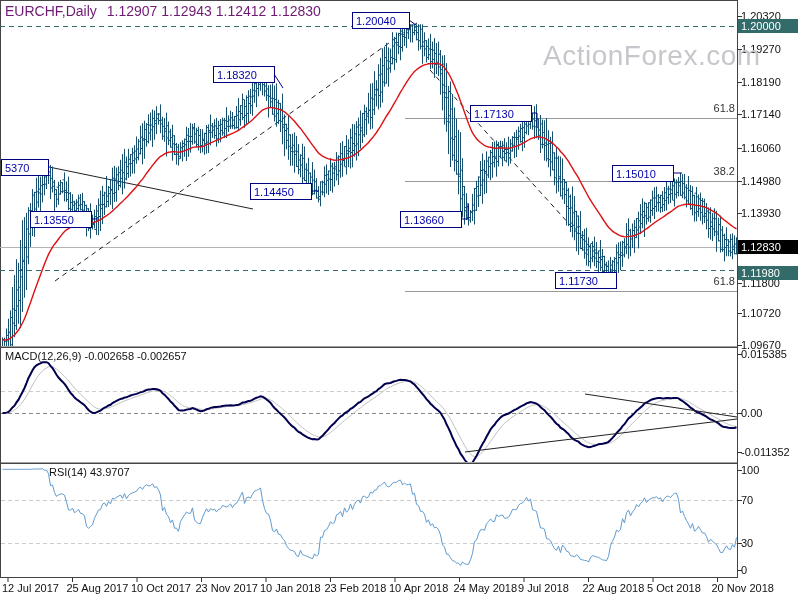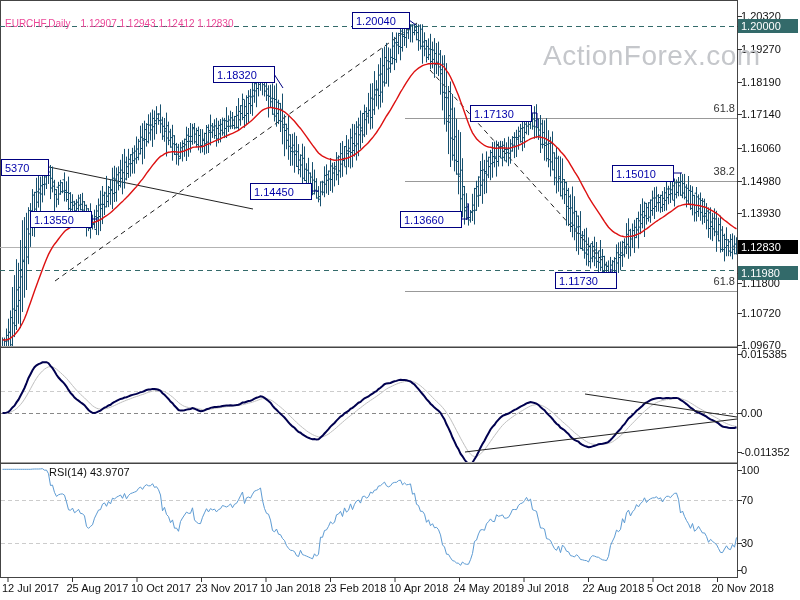--- a/index.html
+++ b/index.html
@@ -1,19 +1,19 @@
 <!DOCTYPE html>
 <html><head>
 <meta charset="utf-8">
 <style>
   html,body{margin:0;padding:0;background:#fff;}
   .stage{position:relative;width:800px;height:600px;background:#fff;overflow:hidden;
          font-family:"Liberation Sans","DejaVu Sans",sans-serif;}
   .stage svg{position:absolute;left:0;top:0;}
-  .hdr{position:absolute;left:5px;top:18px;font-size:10px;color:#ec4899;white-space:pre;}
+  .hdr{position:absolute;left:5px;top:3px;font-size:14px;color:#701a75;white-space:pre;}
   .hdr .sym{margin-right:10px;}
   .ptitle{position:absolute;left:5px;font-size:11px;color:#111;}
   .macd-t{top:350px;}
   .rsi-t{top:466px;padding-left:44px;}
   .wm{position:absolute;left:543px;top:40px;font-size:28px;color:#c5c7cb;letter-spacing:0.5px;}
   text{font-family:"Liberation Sans","DejaVu Sans",sans-serif;}
 </style>
 </head>
 <body>
 
@@ -150,15 +150,16 @@
       <line x1="524" y1="577.5" x2="524" y2="582" stroke="#333"></line>
       <text x="518" y="592" font-size="11" fill="#111111">9 Jul 2018</text>
       <line x1="588.5" y1="577.5" x2="588.5" y2="582" stroke="#333"></line>
       <text x="582.5" y="592" font-size="11" fill="#111111">22 Aug 2018</text>
       <line x1="653" y1="577.5" x2="653" y2="582" stroke="#333"></line>
       <text x="647" y="592" font-size="11" fill="#111111">5 Oct 2018</text>
       <line x1="717.5" y1="577.5" x2="717.5" y2="582" stroke="#333"></line>
       <text x="711.5" y="592" font-size="11" fill="#111111">20 Nov 2018</text>
     </svg>
   <div class="hdr"><span class="sym">EURCHF,Daily</span><span>1.12907 1.12943 1.12412 1.12830</span></div>
+  <div class="ptitle macd-t">MACD(12,26,9) -0.002658 -0.002657</div>
   <div class="ptitle rsi-t">RSI(14) 43.9707</div>
   <div class="wm">ActionForex.com</div>
 </div>
 
 </body></html>

